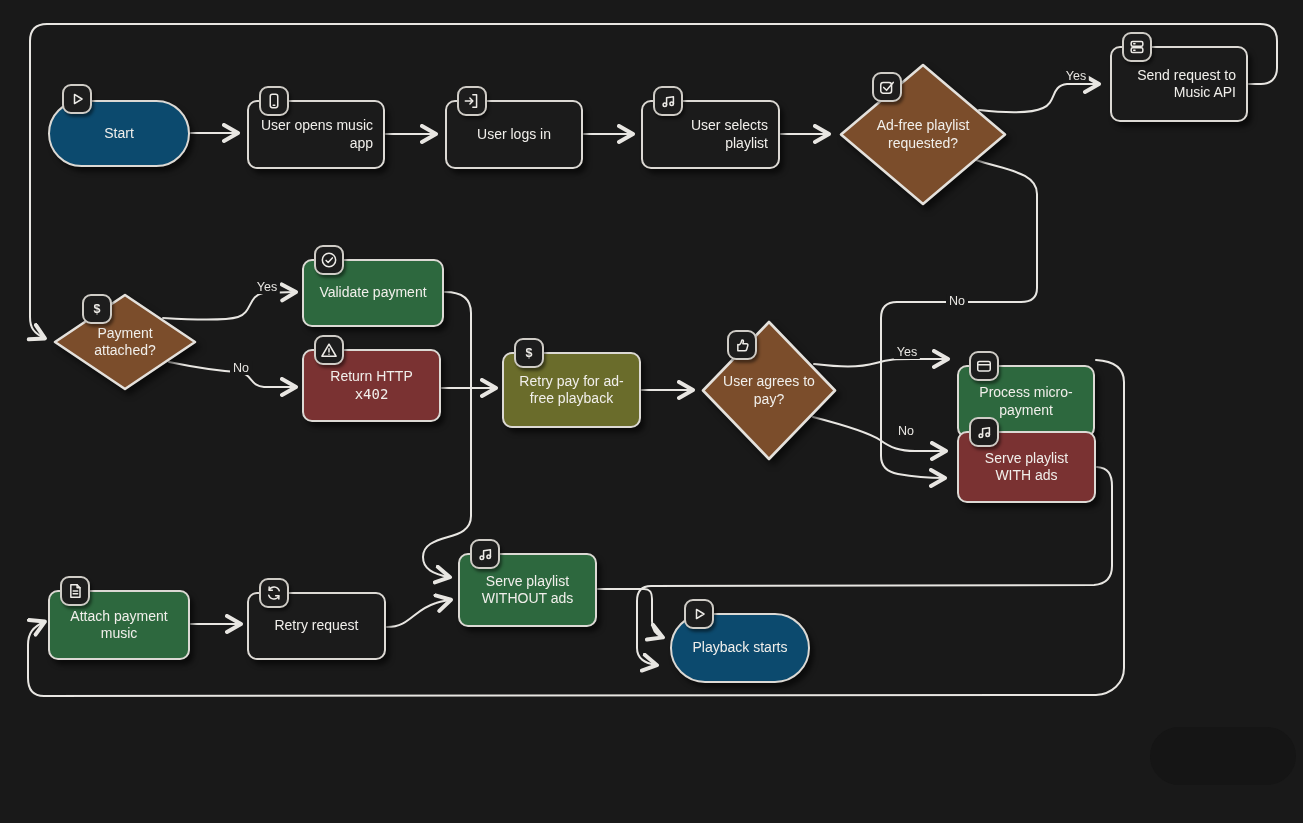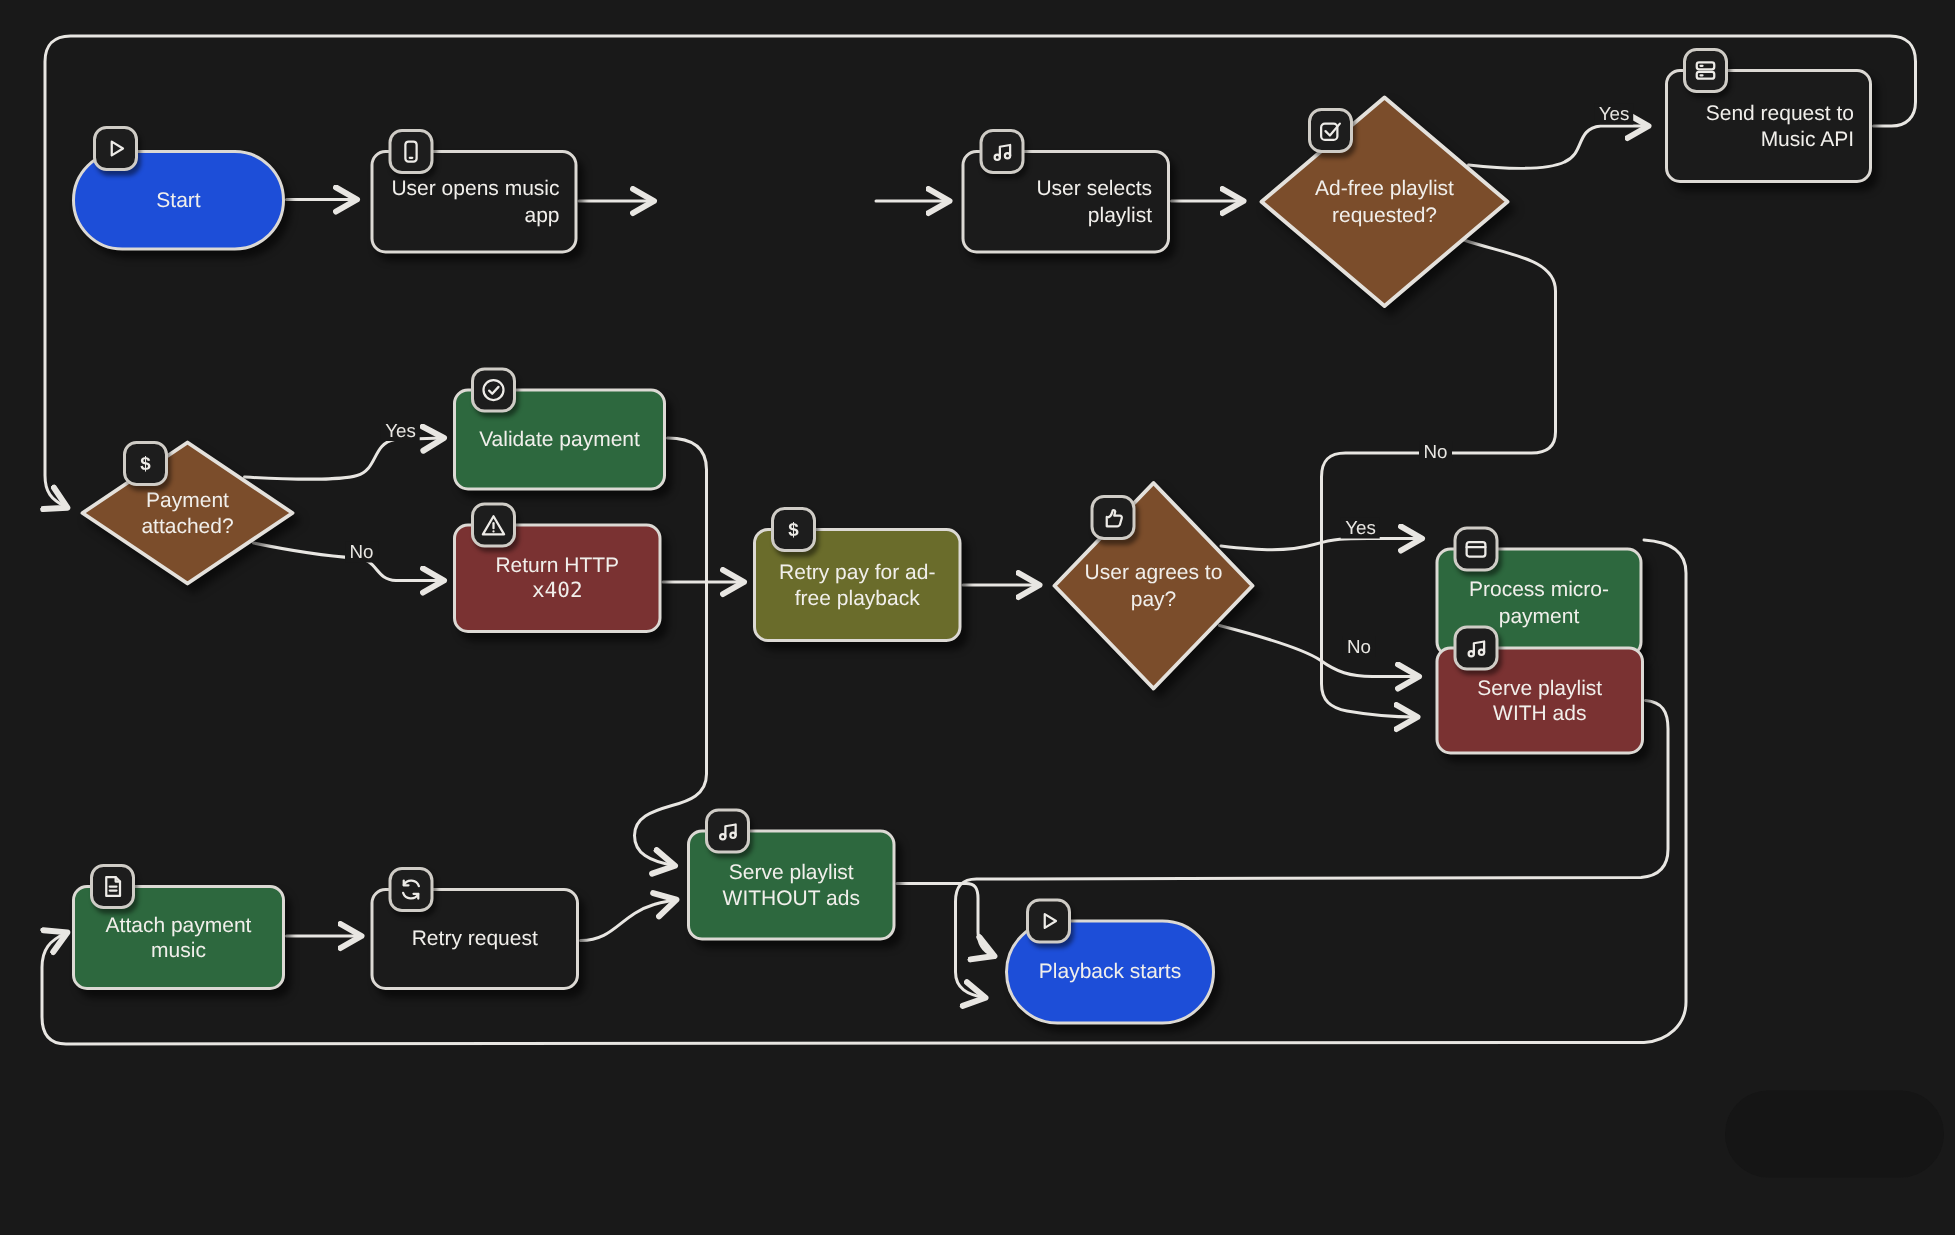--- a/index.html
+++ b/index.html
@@ -5,21 +5,21 @@
   html,body{margin:0;padding:0;background:#191919;}
   .canvas{position:relative;width:1303px;height:823px;background:#191919;overflow:hidden;
           font-family:"Liberation Sans","DejaVu Sans",sans-serif;color:#f1efeb;}
   svg.edges{position:absolute;left:0;top:0;width:1303px;height:823px;pointer-events:none;}
   svg.edges path{stroke:#e8e6e2;stroke-width:2;fill:none;stroke-linecap:round;stroke-linejoin:round;}
 
   .node{position:absolute;box-sizing:border-box;display:flex;align-items:center;justify-content:center;
         text-align:center;font-size:14px;line-height:1.25;}
   .rect{border:2px solid #dcd9d4;border-radius:10px;box-shadow:4px 5px 5px rgba(0,0,0,.55);padding:6px 10px;}
   .pill{border:2px solid #dcd9d4;border-radius:36px;box-shadow:4px 5px 5px rgba(0,0,0,.55);padding:6px 10px;}
-  .teal{background:#1d4ed8;}
+  .teal{background:#0c4a6e;}
   .dark{background:#1b1b1b;text-align:right;}
   .green{background:#2d683e;}
   .red{background:#7a3232;}
   .olive{background:#6a6c2b;}
 
   .diamond{background:transparent;border:none;}
   .diamond > svg.dshape{position:absolute;left:0;top:0;filter:drop-shadow(4px 5px 3px rgba(0,0,0,.55));}
   .diamond > .label{position:relative;z-index:2;max-width:70%;}
   .dshape polygon{fill:#7b4d2b;stroke:#e4e1dc;stroke-width:2.6;stroke-linejoin:round;}
 
@@ -78,20 +78,30 @@
   <div class="node rect dark" style="left:247px;top:100px;width:138px;height:69px;">
     <span class="badge" style="left:10px;top:-16px;">
       <svg width="20" height="20" viewBox="0 0 24 24">
           <rect x="7.5" y="4" width="9" height="16" rx="2.5"></rect>
           <path d="M11,17 h2"></path>
         </svg>
     </span>
     <span class="label">User opens music app</span>
   </div>
 
+  <div class="node rect dark" style="left:445px;top:100px;width:138px;height:69px;">
+    <span class="badge" style="left:10px;top:-16px;">
+      <svg width="20" height="20" viewBox="0 0 24 24">
+          <path d="M13,4.5 H17.5 V19.5 H13"></path>
+          <path d="M4,12 H12.5"></path>
+          <path d="M9.5,8.5 L13,12 L9.5,15.5"></path>
+        </svg>
+    </span>
+    <span class="label">User logs in</span>
+  </div>
 
   <div class="node diamond" style="left:838px;top:62px;width:170px;height:145px;">
     <svg class="dshape" width="170" height="145" viewBox="0 0 170 145">
         <polygon points="85,3 167,72.5 85,142 3,72.5"></polygon>
       </svg>
     <span class="badge" style="left:34px;top:10px;">
       <svg width="20" height="20" viewBox="0 0 24 24">
           <rect x="4.5" y="6.5" width="13" height="13" rx="3"></rect>
           <path d="M8,12.5 L11.5,16 L19.5,6.5"></path>
         </svg>

